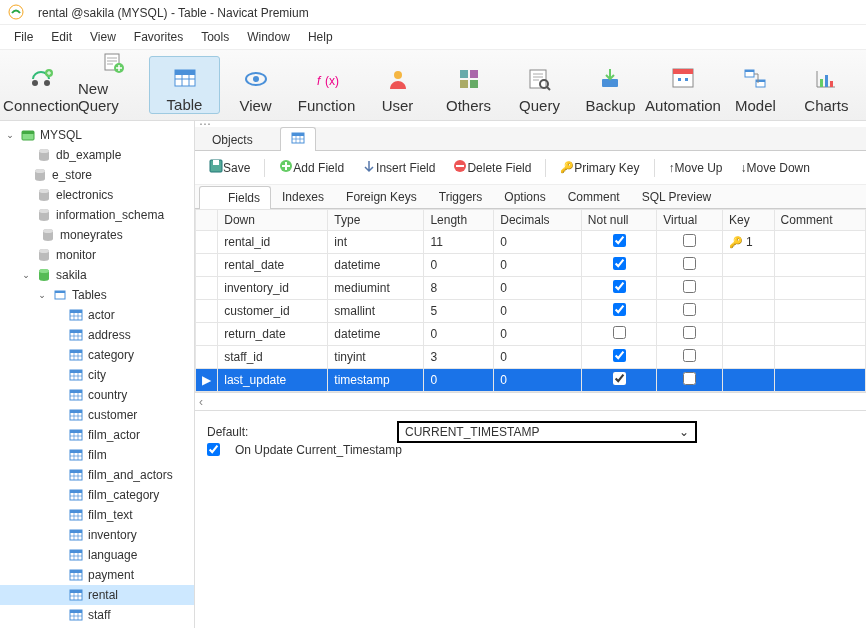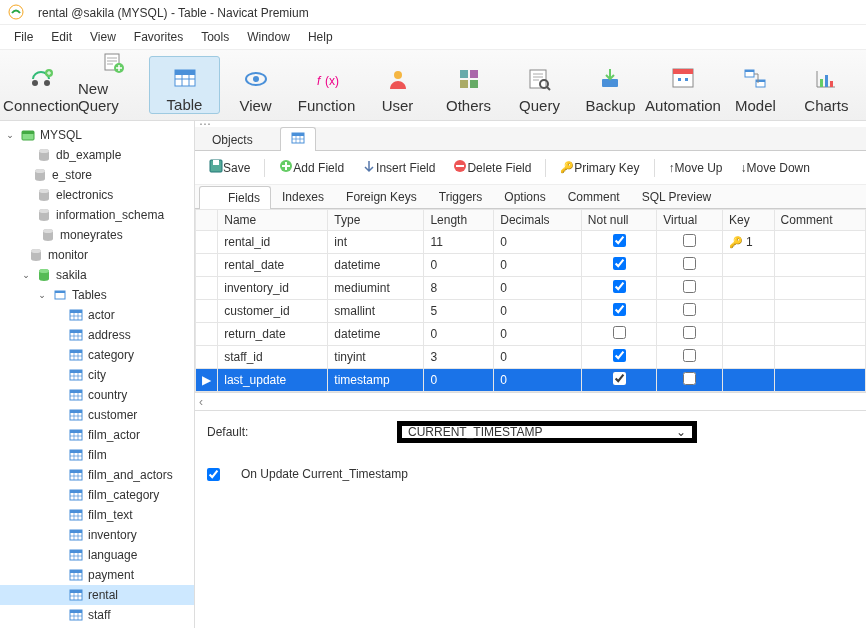--- a/index.html
+++ b/index.html
@@ -36,24 +36,24 @@
 table.fields th, table.fields td { border: 1px solid #e5e5e5; padding: 3px 6px; text-align: left; font-weight: normal; height: 20px; }
 table.fields th { background: #fafafa; }
 tr.row-selected td { background: #1a73e8; color: #fff; }
 tr.row-selected input[type=checkbox]{ accent-color: #fff; }
 .row-indicator { width: 10px; text-align:center; color:#333;}
 tr.row-selected .row-indicator { color:#fff; }
 .cb { width: 13px; height: 13px; }
 .key-icon { color: #e5b800; font-size: 11px;}
 .scroll-stub { height: 18px; border-top: 1px solid #ddd; display:flex; align-items:center; padding-left:4px; color:#888;}
 .props { padding: 10px 12px; border-top: 1px solid #ddd; }
-.prop-row { display: flex; align-items: center; gap: 10px; margin-bottom: 24px; }
+.prop-row { display: flex; align-items: center; gap: 10px; margin-bottom: 0; }
 .prop-label { width: 180px; }
-.prop-select { width: 300px; height: 22px; border: 5px solid #000000; padding: 0 6px; display:flex; align-items:center; justify-content:space-between; background:#fff;}
-.chk { display:flex; align-items:center; gap:21px;}
+.prop-select { width: 300px; height: 22px; border: 2px solid #000000; padding: 0 6px; display:flex; align-items:center; justify-content:space-between; background:#fff;}
+.chk { display:flex; align-items:flex-start; gap:15px;}
 input[type=checkbox]{ width:13px; height:13px; }
 .db-icon{ width:14px;height:14px; }
 </style>
 </head>
 <body>
 
 <div class="titlebar">
   <span class="logo">
     <svg viewBox="0 0 16 16">
         <circle cx="8" cy="8" r="7" fill="#fff" stroke="#f5a623"></circle>
@@ -262,21 +262,21 @@
     <span class="tree-arrow"></span>
     <span class="tree-icon">
           <svg class="db-icon" viewBox="0 0 14 14">
             <ellipse cx="7" cy="3" rx="5" ry="2" fill="#bbb"></ellipse>
             <path d="M2 3v8c0 1.1 2.2 2 5 2s5-.9 5-2V3" fill="#bbb"></path>
             <ellipse cx="7" cy="3" rx="5" ry="2" fill="#ddd"></ellipse>
           </svg>
         </span>
     <span>moneyrates</span>
   </div>
-      <div class="tree-row" style="padding-left:12px">
+      <div class="tree-row" style="padding-left:20px">
     <span class="tree-arrow"></span>
     <span class="tree-icon">
           <svg class="db-icon" viewBox="0 0 14 14">
             <ellipse cx="7" cy="3" rx="5" ry="2" fill="#bbb"></ellipse>
             <path d="M2 3v8c0 1.1 2.2 2 5 2s5-.9 5-2V3" fill="#bbb"></path>
             <ellipse cx="7" cy="3" rx="5" ry="2" fill="#ddd"></ellipse>
           </svg>
         </span>
     <span>monitor</span>
   </div>
@@ -552,21 +552,21 @@
         <div class="tab-i">Options</div>
         <div class="tab-i">Comment</div>
         <div class="tab-i">SQL Preview</div>
       </div>
 
     <div class="grid">
       <table class="fields" id="fields-table">
           <tbody>
             <tr>
               <th class="row-indicator"></th>
-              <th>Name</th>
+              <th>Down</th>
               <th>Type</th>
               <th>Length</th>
               <th>Decimals</th>
               <th>Not null</th>
               <th>Virtual</th>
               <th>Key</th>
               <th>Comment</th>
             </tr>
             <tr>
     <td class="row-indicator"></td>

